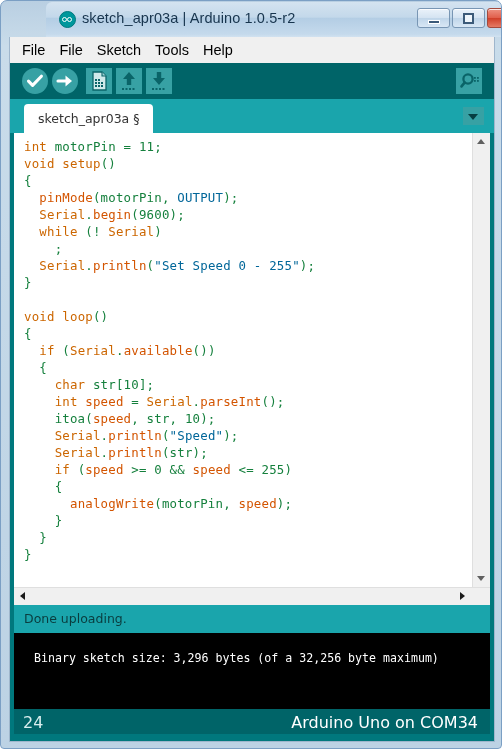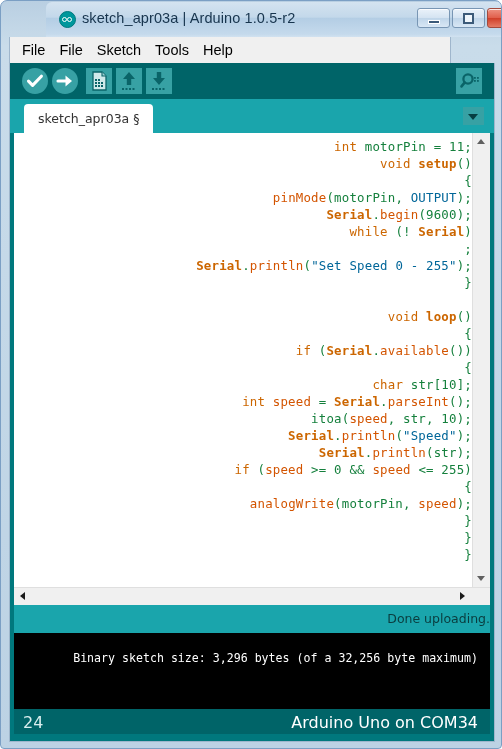--- a/index.html
+++ b/index.html
@@ -111,21 +111,21 @@
     font-weight: bold;
     line-height: 18px;
     text-align: center;
     text-shadow: 0 1px 1px rgba(0,0,0,.45);
   }
 
   
   #menu-bar {
     position: absolute;
     left: 8px; top: 36px;
-    width: 442px;
+    width: 486px;
     height: 26px;
     background: #f0f0f0;
     border-left: 1px solid #9fb6cc;
     border-right: 1px solid #9fb6cc;
     box-sizing: border-box;
     display: flex;
     align-items: center;
     padding-left: 5px;
   }
   .menu-item {
@@ -140,21 +140,20 @@
     position: absolute;
     left: 8px; top: 62px;
     width: 486px;
     height: 679px;
     background: #00787d;
     border-left: 1px solid #9fb6cc;
     border-right: 1px solid #9fb6cc;
     border-bottom: 1px solid #9fb6cc;
     box-sizing: border-box;
     overflow: hidden;
-    text-align: right;
   }
 
   
   #toolbar {
     position: absolute;
     left: 0; top: 0;
     width: 484px;
     height: 36px;
     background: #006468;
   }
@@ -244,21 +243,21 @@
     font-family: "DejaVu Sans Mono", monospace;
     font-size: 12.4px;
     line-height: 17px;
     color: #000000;
     white-space: pre;
     letter-spacing: 0.2px;
   }
   .kw   { color: #cc6600; }
   .fn   { color: #d35400; }
   .lit  { color: #006699; }
-  .bd   { color: #cc6600; font-weight: bold; }
+  .bd   { color: #cc6600; font-weight: normal; }
   .pl   { color: #15803d; }
 
   
   #vscroll {
     position: absolute;
     right: 0; top: 0;
     width: 18px;
     height: 454px;
     background: #f0f0f0;
     border-left: 1px solid #dfdfdf;

